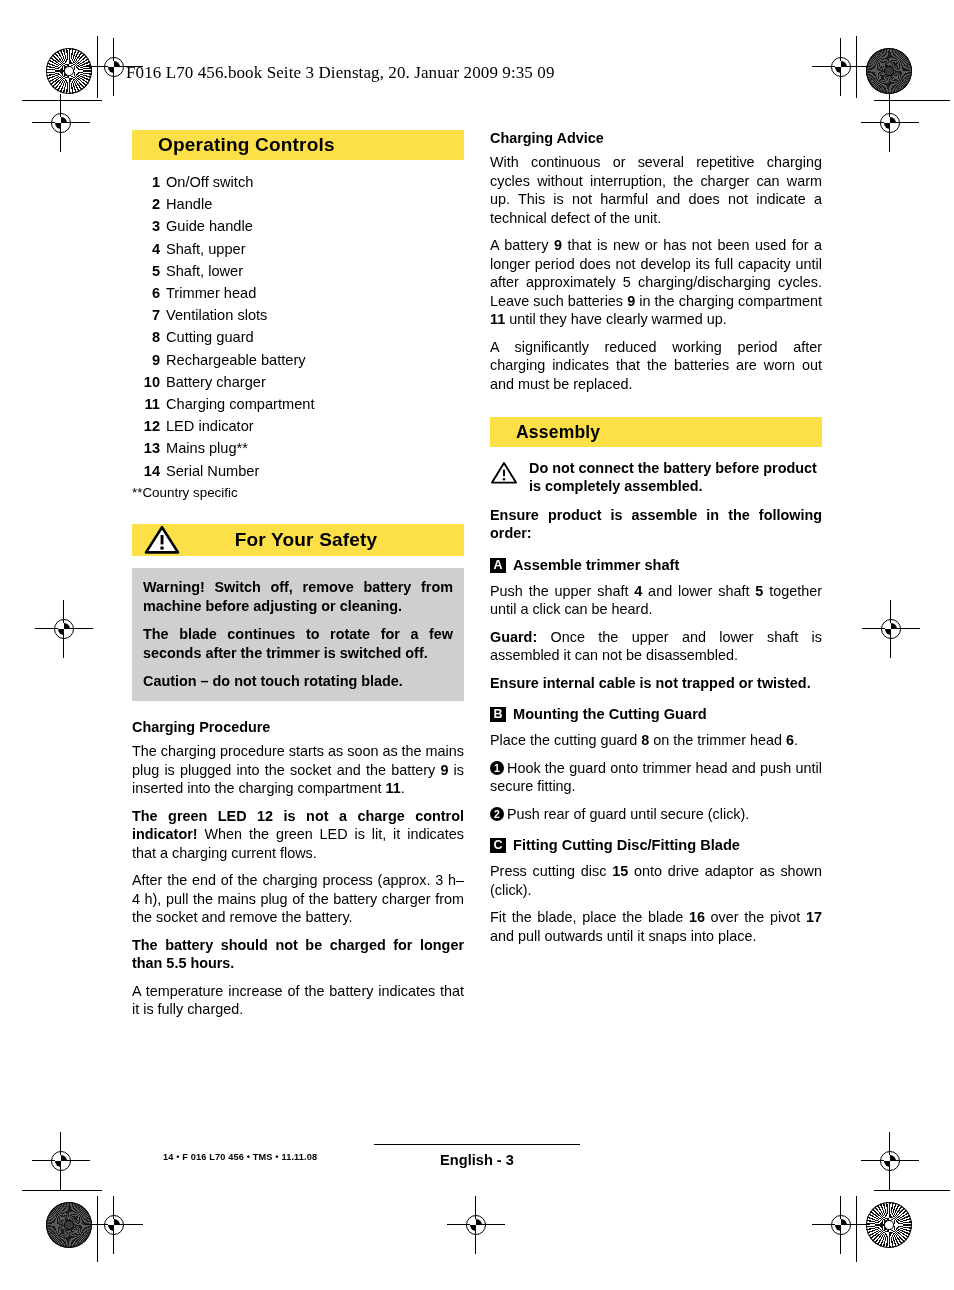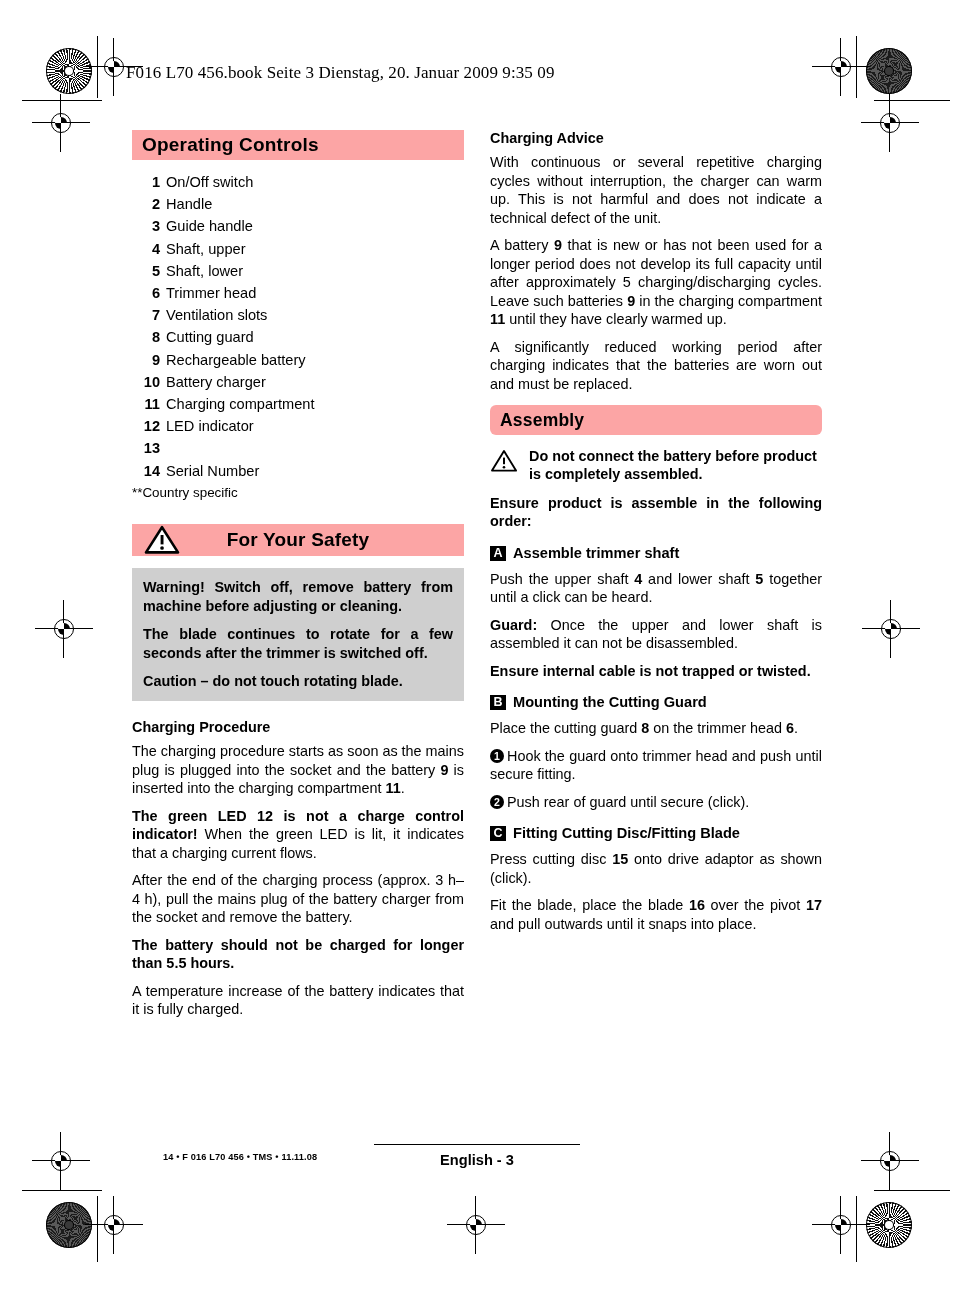--- a/index.html
+++ b/index.html
@@ -94,26 +94,27 @@
   .col {
     position: absolute;
     top: 130px;
     width: 332px;
   }
   .col-left  { left: 132px; }
   .col-right { left: 490px; }
 
   
   .band {
-    background: #fca5a5;
+    background: #fde047;
     height: 30px;
     display: flex;
     align-items: center;
     margin-bottom: 12px;
     position: relative;
+    padding-left: 16px;
   }
   .band-title {
     font-size: 19px;
     font-weight: bold;
     letter-spacing: 0.2px;
     padding-left: 10px;
   }
   .band-title.sm { font-size: 17.5px; }
   .band.center .band-title {
     width: 100%;
@@ -411,20 +412,21 @@
     <li class="ctrl-item">
         <span class="ctrl-num">11</span>
         <span class="ctrl-label">Charging compartment</span>
       </li>
     <li class="ctrl-item">
         <span class="ctrl-num">12</span>
         <span class="ctrl-label">LED indicator</span>
       </li>
     <li class="ctrl-item">
         <span class="ctrl-num">13</span>
+        <span class="ctrl-label">Mains plug**</span>
       </li>
     <li class="ctrl-item">
         <span class="ctrl-num">14</span>
         <span class="ctrl-label">Serial Number</span>
       </li>
   </ul>
 
   <div class="footnote">**Country specific</div>
 
   <div class="band center" style="margin-top:22px; height:32px;">
@@ -460,21 +462,21 @@
 <div class="col col-right">
 
   <h3 class="sub tight">Charging Advice</h3>
 
   <p class="para">With continuous or several repetitive charging cycles without interruption, the charger can warm up. This is not harmful and does not indicate a technical defect of the unit.</p>
 
   <p class="para"><span>A battery </span><span class="b">9</span><span> that is new or has not been used for a longer period does not develop its full capacity until after approximately 5 charging/discharging cycles. Leave such batteries </span><span class="b">9</span><span> in the charging compartment </span><span class="b">11</span><span> until they have clearly warmed up.</span></p>
 
   <p class="para">A significantly reduced working period after charging indicates that the batteries are worn out and must be replaced.</p>
 
-  <div class="band" style="margin-top:12px;border-radius:6px;">
+  <div class="band" style="margin-top:24px;">
     <span class="band-title sm">Assembly</span>
   </div>
 
   <div class="warn-row">
     <span class="tri-wrap">
       <svg width="28" height="24" viewBox="0 0 28 24" aria-hidden="true">
         <path d="M14 2 L26 21.6 L2 21.6 Z" fill="#ffffff" stroke="#000000" stroke-width="1.9" stroke-linejoin="round"></path>
         <rect x="13" y="8.6" width="2" height="6.6" fill="#000"></rect>
         <circle cx="14" cy="18.2" r="1.3" fill="#000"></circle>
       </svg>

